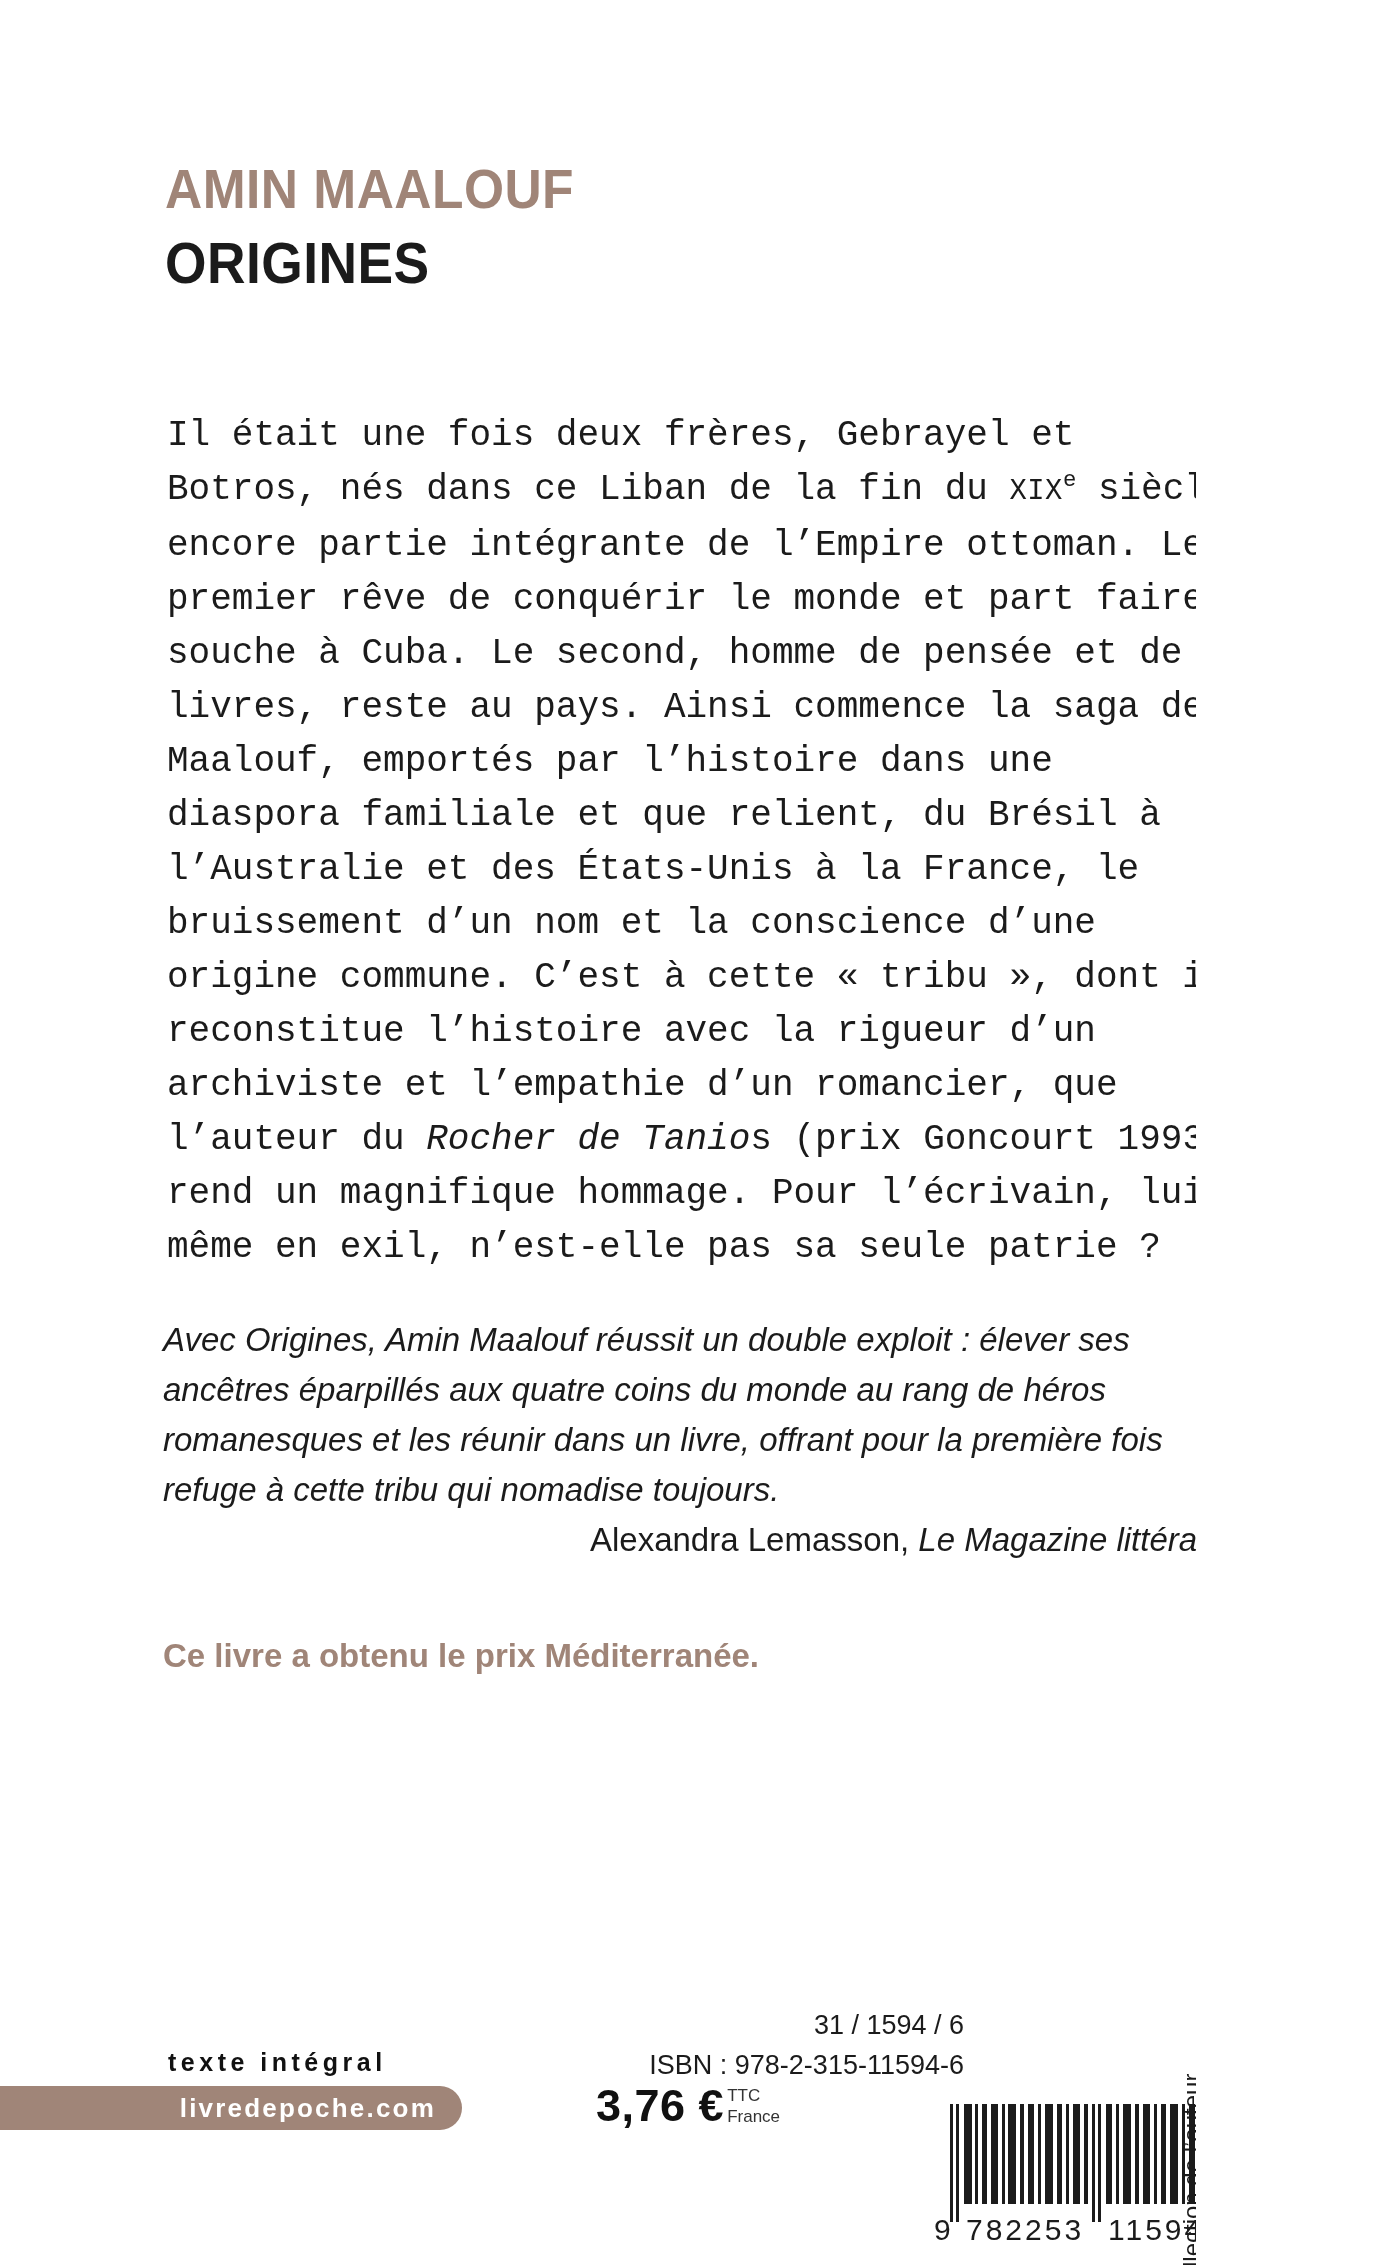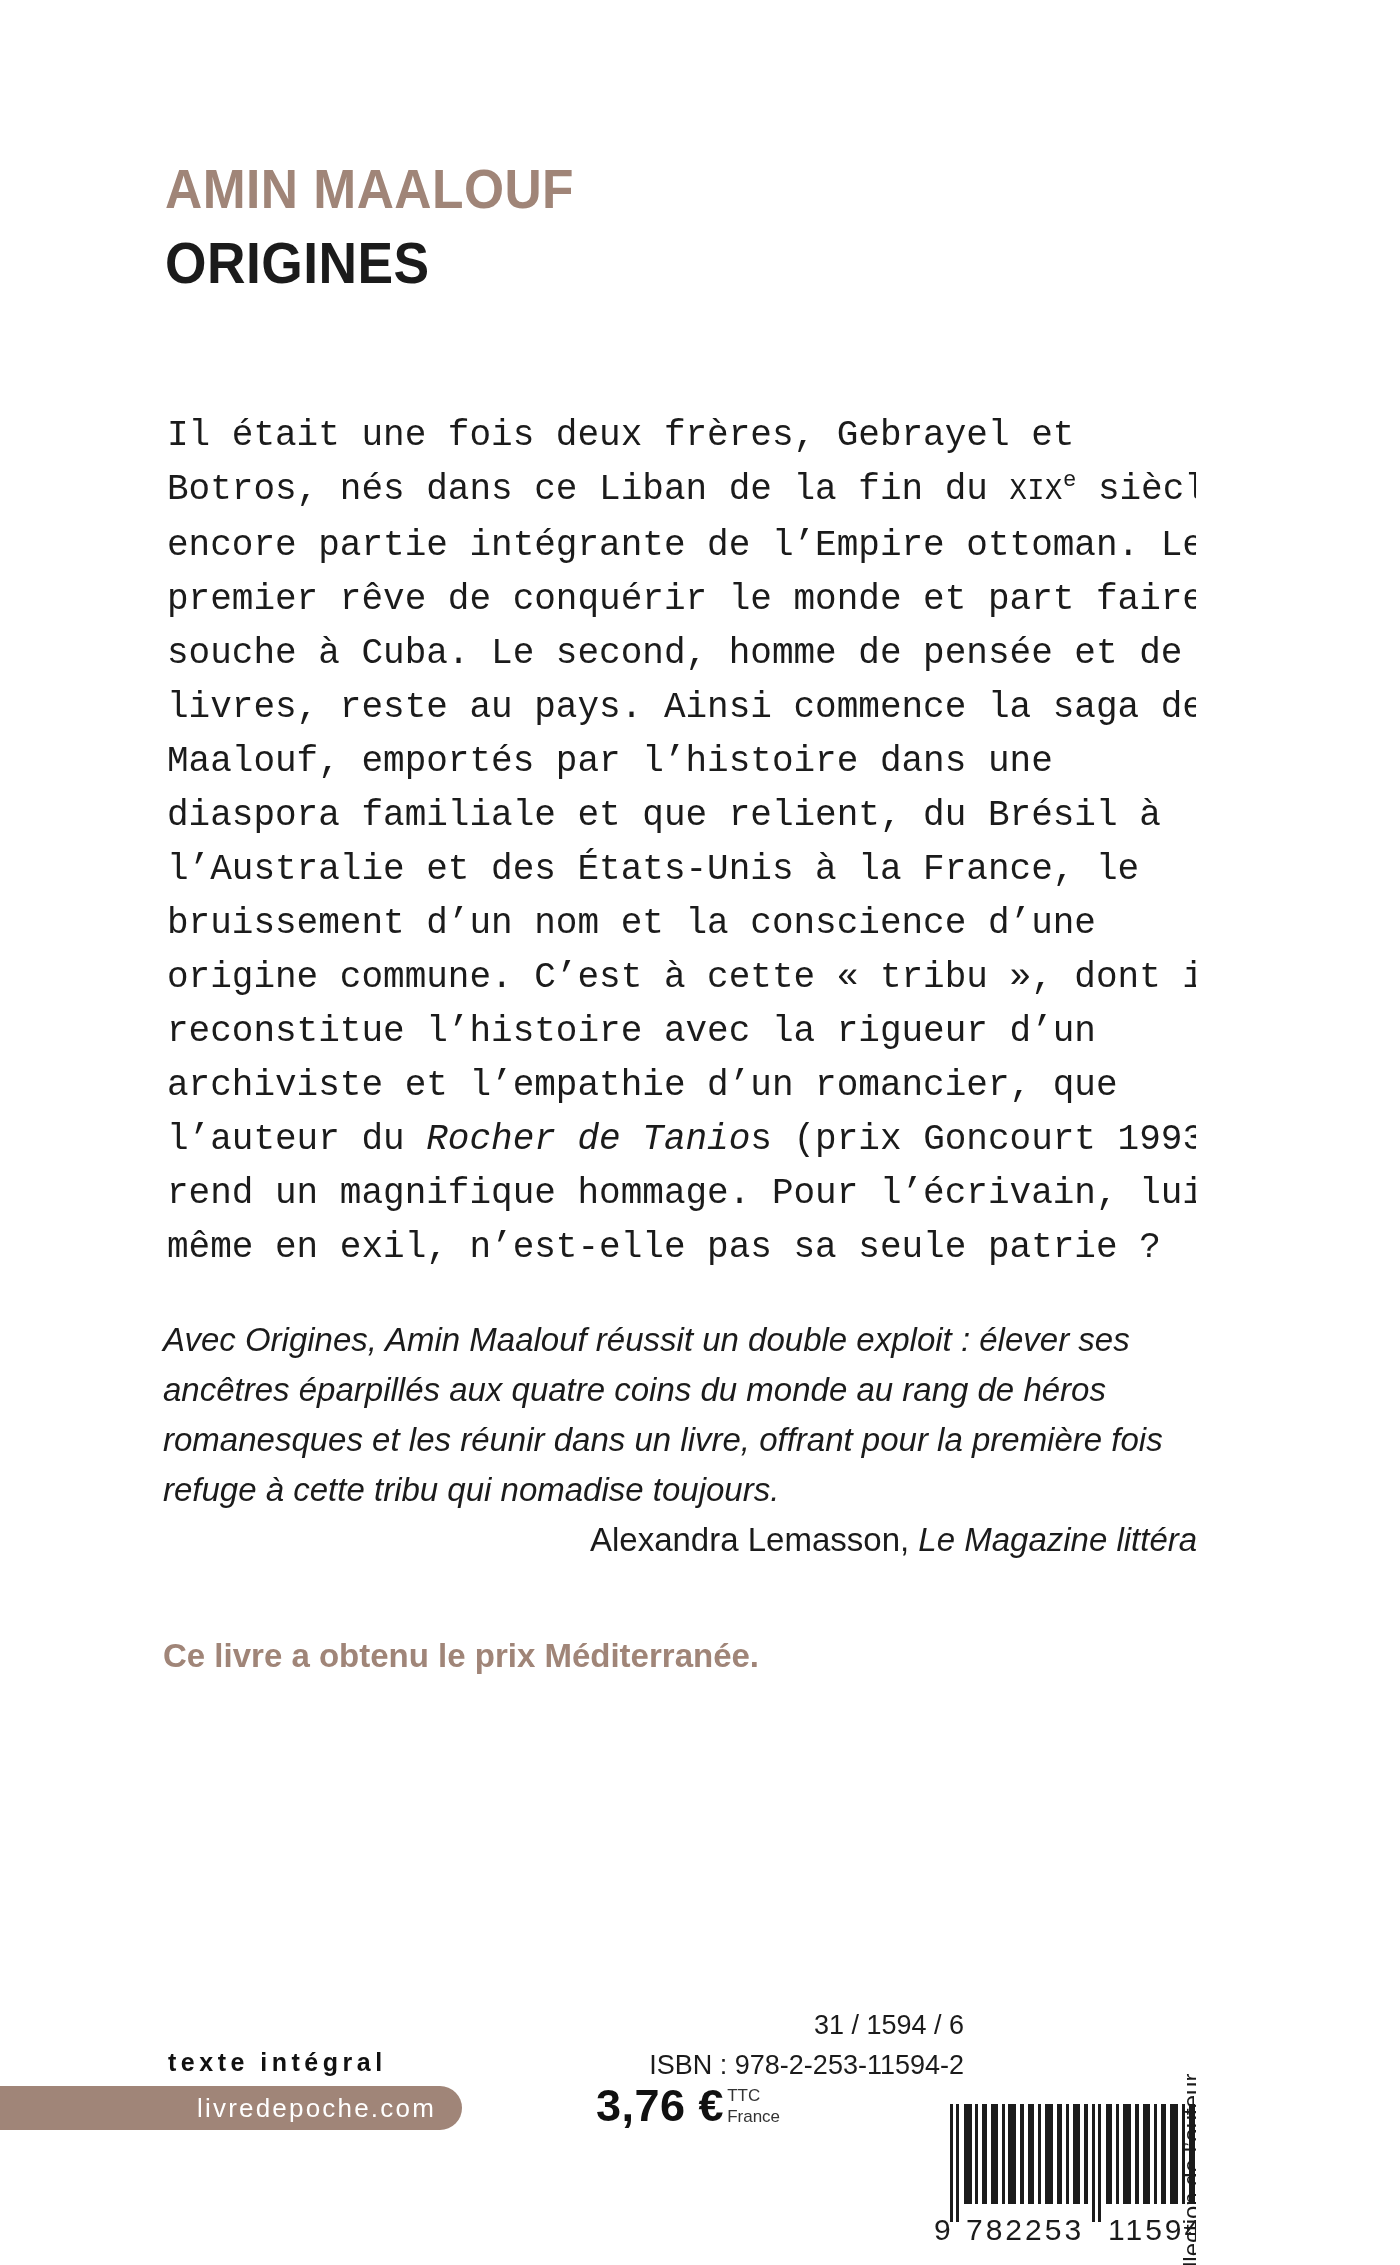--- a/index.html
+++ b/index.html
@@ -128,21 +128,21 @@
     background: #a08578;
     border-top-right-radius: 22px;
     border-bottom-right-radius: 22px;
   }
   .url-band span {
     position: absolute;
     right: 26px;
     top: 50%;
     transform: translateY(-50%);
     font-size: 26px;
-    font-weight: normal;
+    font-weight: bold;
     letter-spacing: 2.2px;
     color: #ffffff;
     white-space: nowrap;
     text-align: center;
   }
 
   .price-wrap {
     position: absolute;
     left: 596px;
     top: 2083px;
@@ -234,21 +234,21 @@
   <div class="price-wrap">
     <div class="price">3,76 €</div>
     <div class="price-note">
       <div>TTC</div>
       <div>France</div>
     </div>
   </div>
 
   <div class="codes">
     <div>31 / 1594 / 6</div>
-    <div>ISBN : 978-2-253-11594-2</div>
+    <div>ISBN : 978-2-315-11594-6</div>
   </div>
 
   <div class="barcode">
     <svg viewBox="0 0 348 148" xmlns="http://www.w3.org/2000/svg" aria-hidden="true">
       <rect x="0" y="0" width="348" height="148" fill="#ffffff"></rect>
       <g fill="#1b1b1b">
 
         <rect x="22" y="4" width="3" height="118"></rect>
           <rect x="28" y="4" width="3" height="118"></rect>
 

